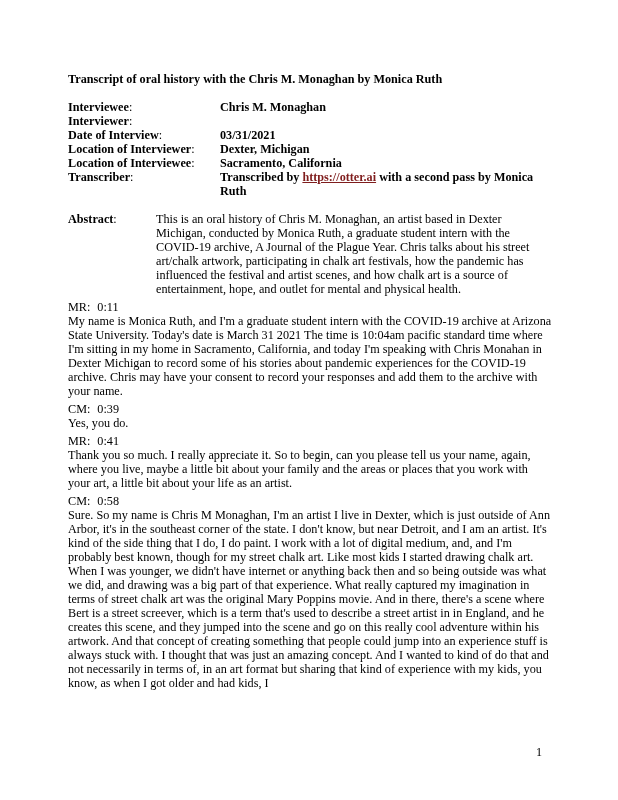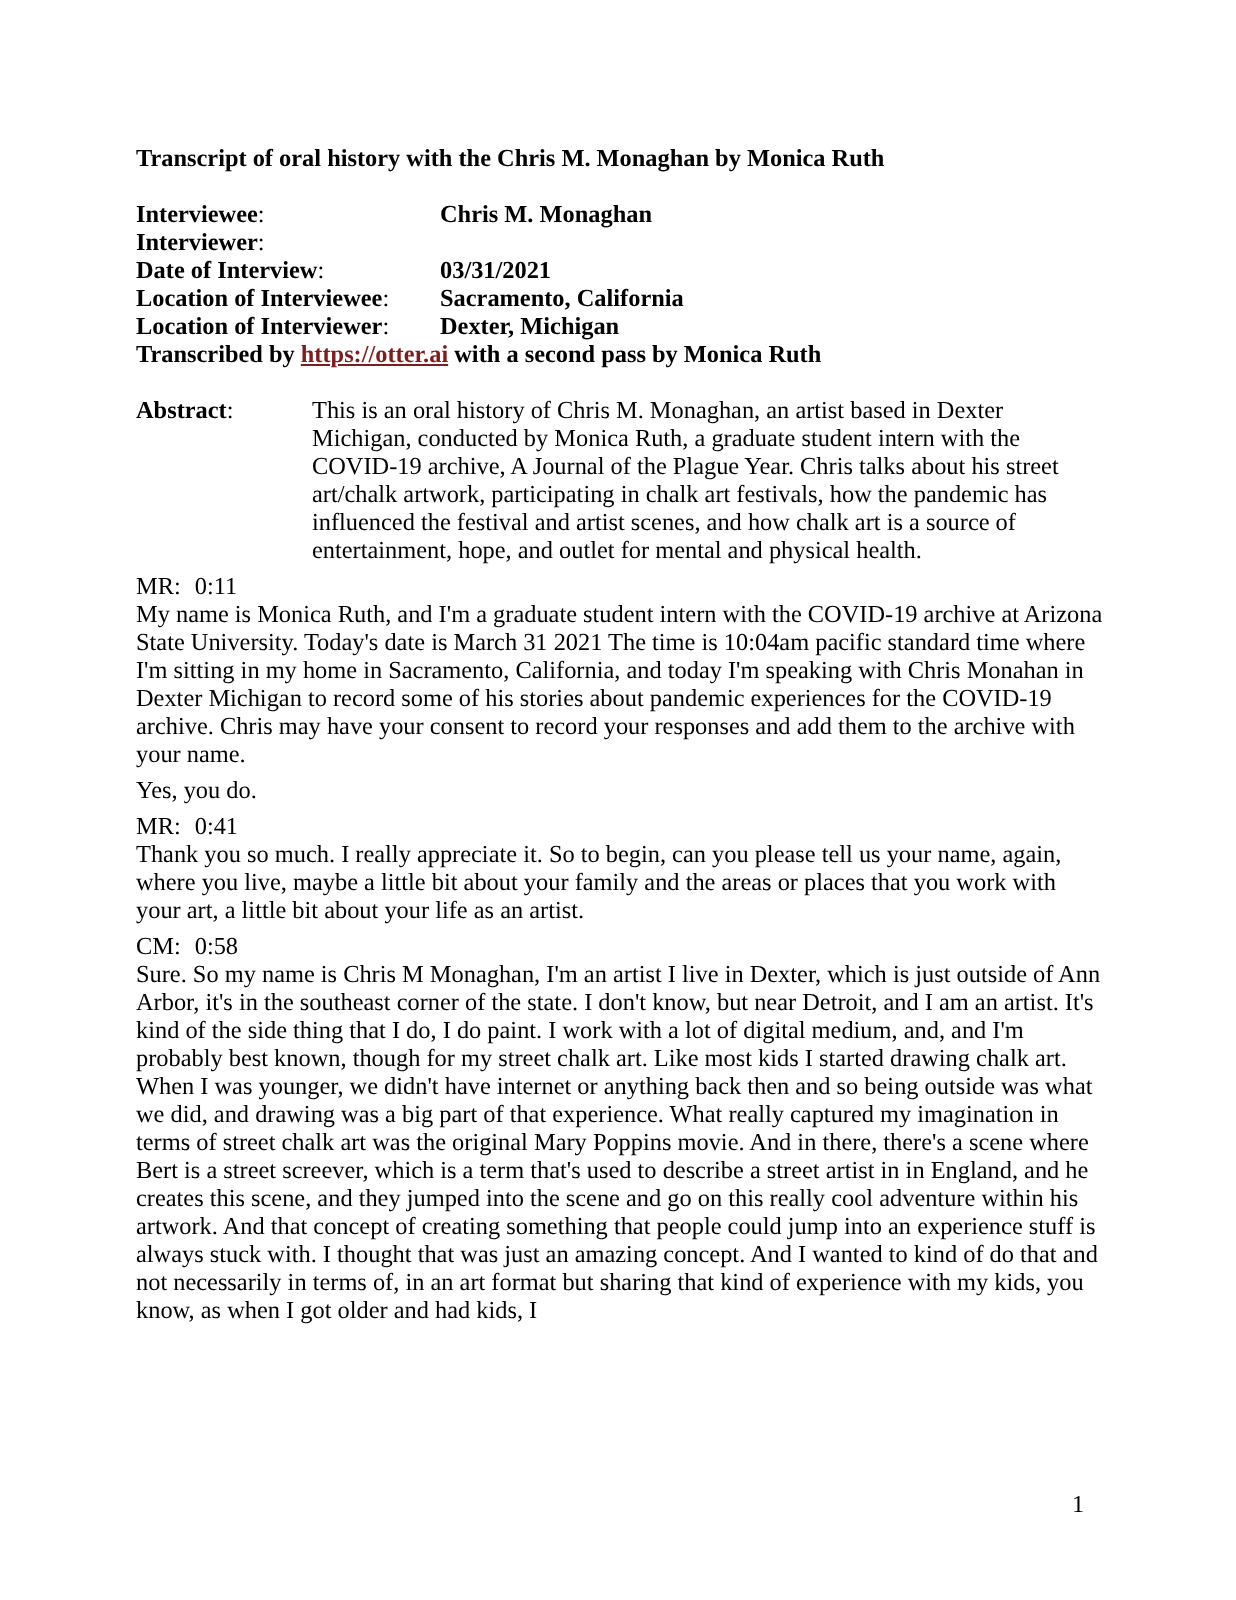--- a/index.html
+++ b/index.html
@@ -71,43 +71,45 @@
         <div class="meta-value">Chris M. Monaghan</div>
       </div>
       <div class="meta-row">
         <div class="meta-label"><b>Interviewer</b><span class="meta-colon">:</span></div>
       </div>
       <div class="meta-row">
         <div class="meta-label"><b>Date of Interview</b><span class="meta-colon">:</span></div>
         <div class="meta-value">03/31/2021</div>
       </div>
       <div class="meta-row">
+        <div class="meta-label"><b>Location of Interviewer</b><span class="meta-colon">:</span></div>
+        <div class="meta-value">Dexter, Michigan</div>
+      </div>
+      <div class="meta-row">
         <div class="meta-label"><b>Location of Interviewee</b><span class="meta-colon">:</span></div>
         <div class="meta-value">Sacramento, California</div>
       </div>
       <div class="meta-row">
-        <div class="meta-label"><b>Location of Interviewer</b><span class="meta-colon">:</span></div>
-        <div class="meta-value">Dexter, Michigan</div>
-      </div>
-      <div class="meta-row">
+        <div class="meta-label"><b>Transcriber</b><span class="meta-colon">:</span></div>
         <div class="meta-value"><span>Transcribed by </span><a class="doc-link">https://otter.ai</a><span> with a second pass by Monica Ruth</span></div>
       </div>
     </div>
 
     <div class="abstract">
       <div class="abstract-label"><b>Abstract</b><span class="meta-colon">:</span></div>
       <div class="abstract-text">This is an oral history of Chris M. Monaghan, an artist based in Dexter Michigan, conducted by Monica Ruth, a graduate student intern with the COVID-19 archive, A Journal of the Plague Year. Chris talks about his street art/chalk artwork, participating in chalk art festivals, how the pandemic has influenced the festival and artist scenes, and how chalk art is a source of entertainment, hope, and outlet for mental and physical health.</div>
     </div>
 
     <div class="dialogue-block">
       <div class="speaker-line"><span>MR:</span><span class="speaker-time">0:11</span></div>
       <div class="dialogue-text">My name is Monica Ruth, and I'm a graduate student intern with the COVID-19 archive at Arizona State University. Today's date is March 31 2021 The time is 10:04am pacific standard time where I'm sitting in my home in Sacramento, California, and today I'm speaking with Chris Monahan in Dexter Michigan to record some of his stories about pandemic experiences for the COVID-19 archive. Chris may have your consent to record your responses and add them to the archive with your name.</div>
     </div>
 
     <div class="dialogue-block">
+      <div class="speaker-line"><span>CM:</span><span class="speaker-time">0:39</span></div>
       <div class="dialogue-text">Yes, you do.</div>
     </div>
 
     <div class="dialogue-block">
       <div class="speaker-line"><span>MR:</span><span class="speaker-time">0:41</span></div>
       <div class="dialogue-text">Thank you so much. I really appreciate it. So to begin, can you please tell us your name, again, where you live, maybe a little bit about your family and the areas or places that you work with your art, a little bit about your life as an artist.</div>
     </div>
 
     <div class="dialogue-block">
       <div class="speaker-line"><span>CM:</span><span class="speaker-time">0:58</span></div>

